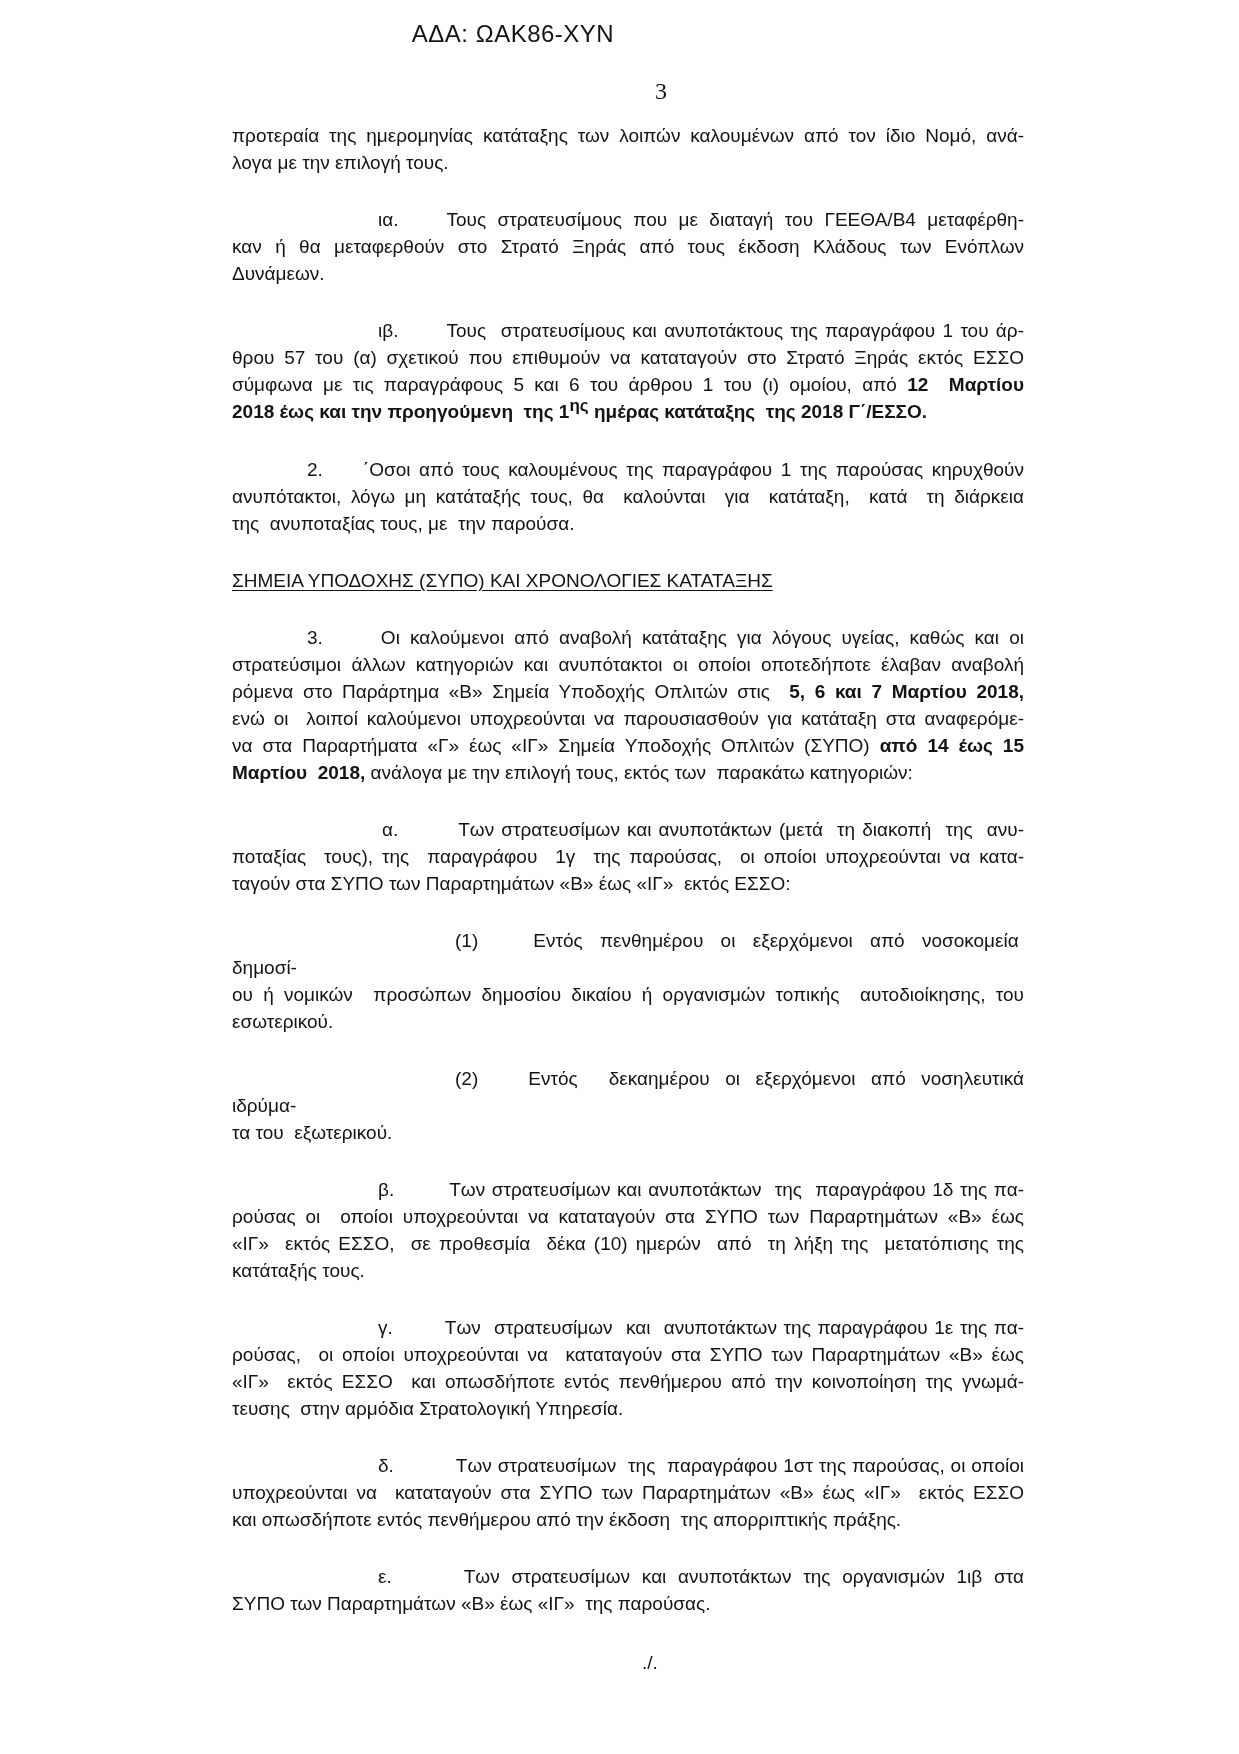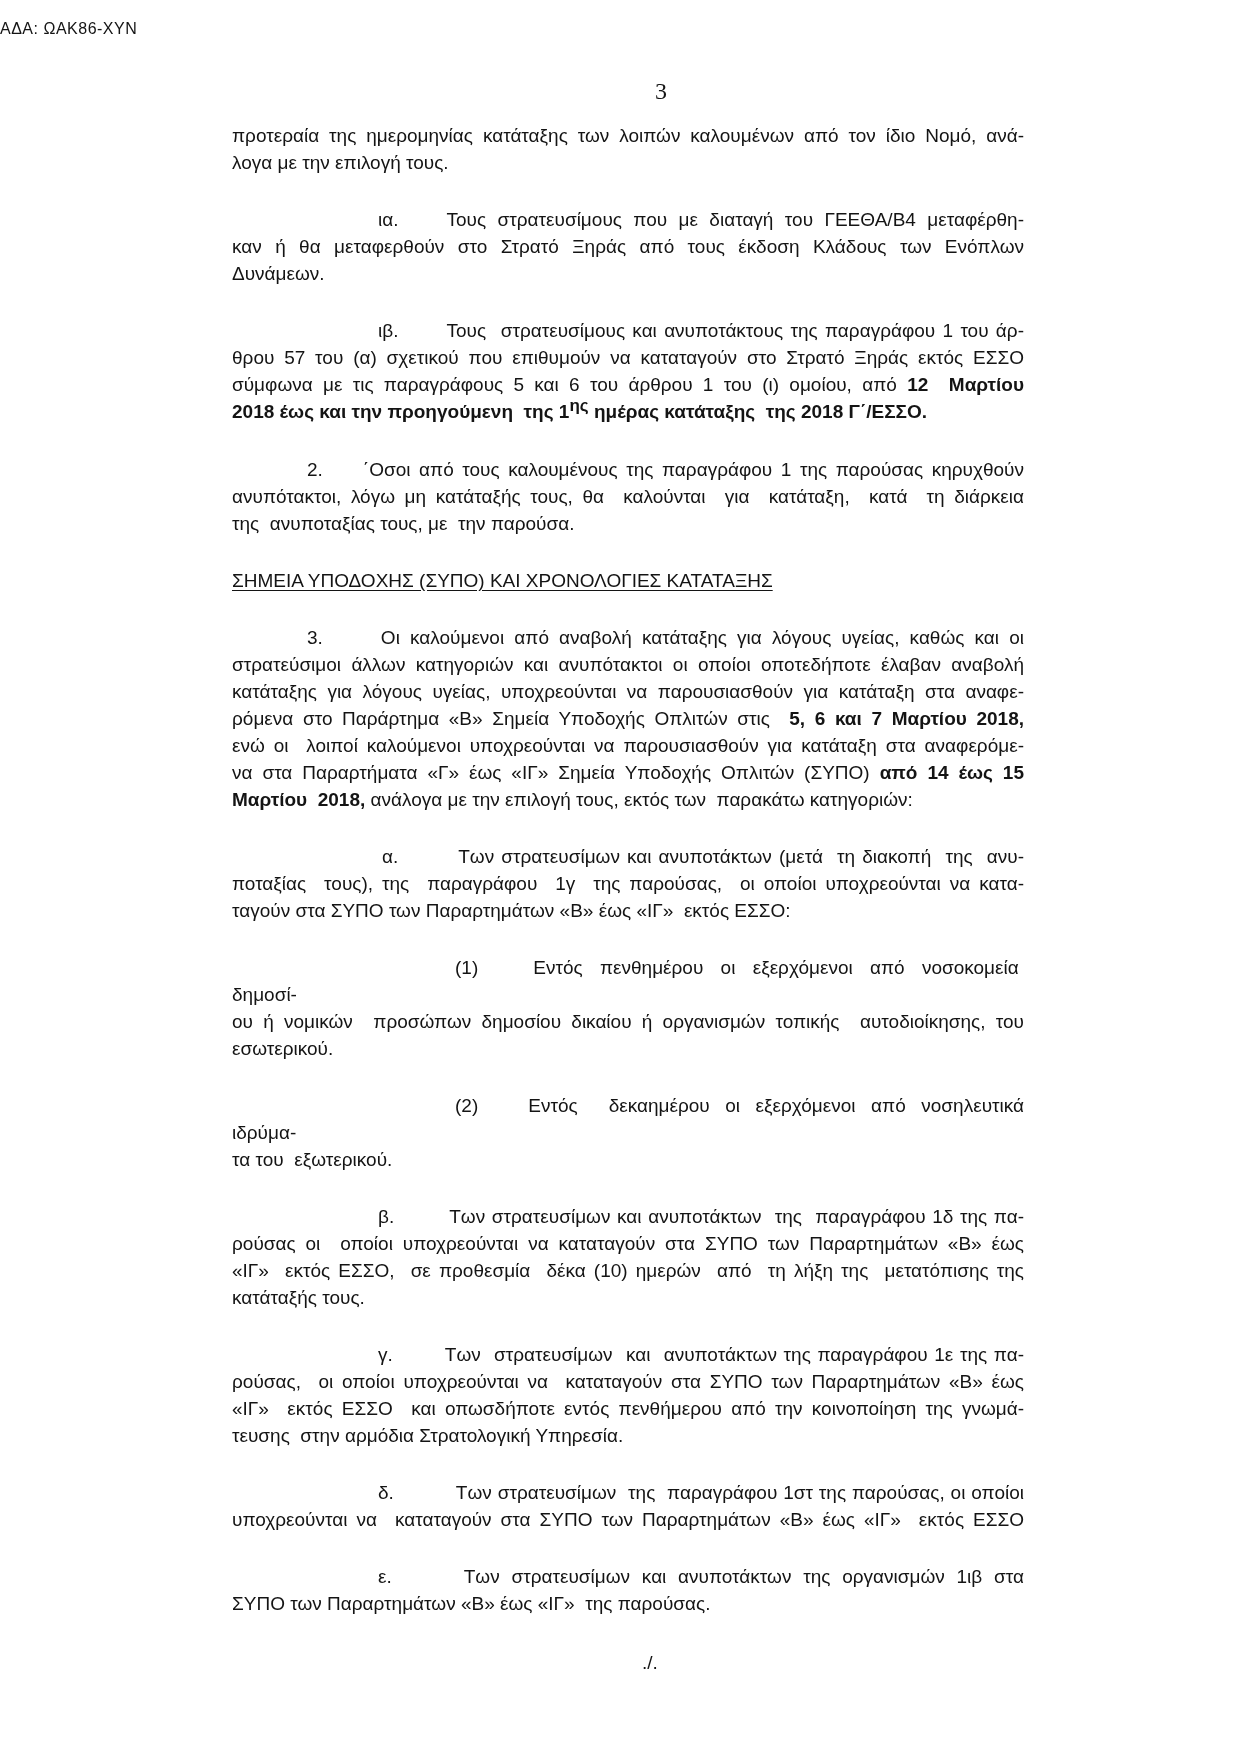--- a/index.html
+++ b/index.html
@@ -11,22 +11,22 @@
     background: #ffffff;
     font-family: "Liberation Sans", sans-serif;
     color: #141414;
     overflow: hidden;
   }
   .ada-header {
     position: absolute;
     top: 20px;
     left: 0;
     width: 1026px;
-    text-align: left;
-    font-size: 16px;
+    text-align: center;
+    font-size: 24px;
     letter-spacing: 0.5px;
   }
   .page-number {
     position: absolute;
     top: 78px;
     left: 655px;
     font-family: "Liberation Serif", serif;
     font-size: 24px;
   }
   .doc-body {
@@ -88,21 +88,20 @@
         <div class="line"><span class="gap" style="width: 75px;"></span><span class="seg">2.</span><span class="gap" style="width: 40px;"></span><span class="seg">΄Οσοι από τους καλουμένους της παραγράφου 1 της παρούσας κηρυχθούν</span></div>
         <div class="line"><span class="seg">ανυπότακτοι, λόγω μη κατάταξής τους, θα&nbsp; καλούνται&nbsp; για&nbsp; κατάταξη,&nbsp; κατά&nbsp; τη διάρκεια</span></div>
         <div class="line last"><span class="seg">της&nbsp; ανυποταξίας τους, με&nbsp; την παρούσα.</span></div>
       </div>
       <div class="block heading">
         <div class="line last"><span class="seg">ΣΗΜΕΙΑ ΥΠΟΔΟΧΗΣ (ΣΥΠΟ) ΚΑΙ ΧΡΟΝΟΛΟΓΙΕΣ ΚΑΤΑΤΑΞΗΣ</span></div>
       </div>
       <div class="block para">
         <div class="line"><span class="gap" style="width: 75px;"></span><span class="seg">3.</span><span class="gap" style="width: 58px;"></span><span class="seg">Οι καλούμενοι από αναβολή κατάταξης για λόγους υγείας, καθώς και οι</span></div>
         <div class="line"><span class="seg">στρατεύσιμοι άλλων κατηγοριών και ανυπότακτοι οι οποίοι οποτεδήποτε έλαβαν αναβολή</span></div>
-        <div class="line"><span class="seg">κατάταξης για λόγους υγείας, υποχρεούνται να παρουσιασθούν για κατάταξη στα αναφε-</span></div>
         <div class="line"><span class="seg">ρόμενα στο Παράρτημα «Β» Σημεία Υποδοχής Οπλιτών στις&nbsp; </span><span class="seg bold">5, 6 και 7 Μαρτίου 2018,</span></div>
         <div class="line"><span class="seg">ενώ οι&nbsp; λοιποί καλούμενοι υποχρεούνται να παρουσιασθούν για κατάταξη στα αναφερόμε-</span></div>
         <div class="line"><span class="seg">να στα Παραρτήματα «Γ» έως «ΙΓ» Σημεία Υποδοχής Οπλιτών (ΣΥΠΟ) </span><span class="seg bold">από 14 έως 15</span></div>
         <div class="line last"><span class="seg bold">Μαρτίου&nbsp; 2018,</span><span class="seg"> ανάλογα με την επιλογή τους, εκτός των&nbsp; παρακάτω κατηγοριών:</span></div>
       </div>
       <div class="block para">
         <div class="line"><span class="gap" style="width: 150px;"></span><span class="seg">α.</span><span class="gap" style="width: 60px;"></span><span class="seg">Των στρατευσίμων και ανυποτάκτων (μετά&nbsp; τη διακοπή&nbsp; της&nbsp; ανυ-</span></div>
         <div class="line"><span class="seg">ποταξίας&nbsp; τους), της&nbsp; παραγράφου&nbsp; 1γ&nbsp; της παρούσας,&nbsp; οι οποίοι υποχρεούνται να κατα-</span></div>
         <div class="line last"><span class="seg">ταγούν στα ΣΥΠΟ των Παραρτημάτων «Β» έως «ΙΓ»&nbsp; εκτός ΕΣΣΟ:</span></div>
       </div>
@@ -123,20 +122,21 @@
       </div>
       <div class="block para">
         <div class="line"><span class="gap" style="width: 146px;"></span><span class="seg">γ.</span><span class="gap" style="width: 52px;"></span><span class="seg">Των&nbsp; στρατευσίμων&nbsp; και&nbsp; ανυποτάκτων της παραγράφου 1ε της πα-</span></div>
         <div class="line"><span class="seg">ρούσας,&nbsp; οι οποίοι υποχρεούνται να&nbsp; καταταγούν στα ΣΥΠΟ των Παραρτημάτων «Β» έως</span></div>
         <div class="line"><span class="seg">«ΙΓ»&nbsp; εκτός ΕΣΣΟ&nbsp; και οπωσδήποτε εντός πενθήμερου από την κοινοποίηση της γνωμά-</span></div>
         <div class="line last"><span class="seg">τευσης&nbsp;  στην αρμόδια Στρατολογική Υπηρεσία.</span></div>
       </div>
       <div class="block para">
         <div class="line"><span class="gap" style="width: 146px;"></span><span class="seg">δ.</span><span class="gap" style="width: 62px;"></span><span class="seg">Των στρατευσίμων&nbsp; της&nbsp; παραγράφου 1στ της παρούσας, οι οποίοι</span></div>
         <div class="line"><span class="seg">υποχρεούνται να&nbsp; καταταγούν στα ΣΥΠΟ των Παραρτημάτων «Β» έως «ΙΓ»&nbsp;  εκτός ΕΣΣΟ</span></div>
+        <div class="line last"><span class="seg">και οπωσδήποτε εντός πενθήμερου από την έκδοση&nbsp; της απορριπτικής πράξης.</span></div>
       </div>
       <div class="block para">
         <div class="line"><span class="gap" style="width: 146px;"></span><span class="seg">ε.</span><span class="gap" style="width: 72px;"></span><span class="seg">Των στρατευσίμων και ανυποτάκτων της οργανισμών 1ιβ στα</span></div>
         <div class="line last"><span class="seg">ΣΥΠΟ των Παραρτημάτων «Β» έως «ΙΓ»&nbsp; της παρούσας.</span></div>
       </div>
     </div>
   <div class="footer-mark">./.</div>
 </div>
 
 </body></html>

